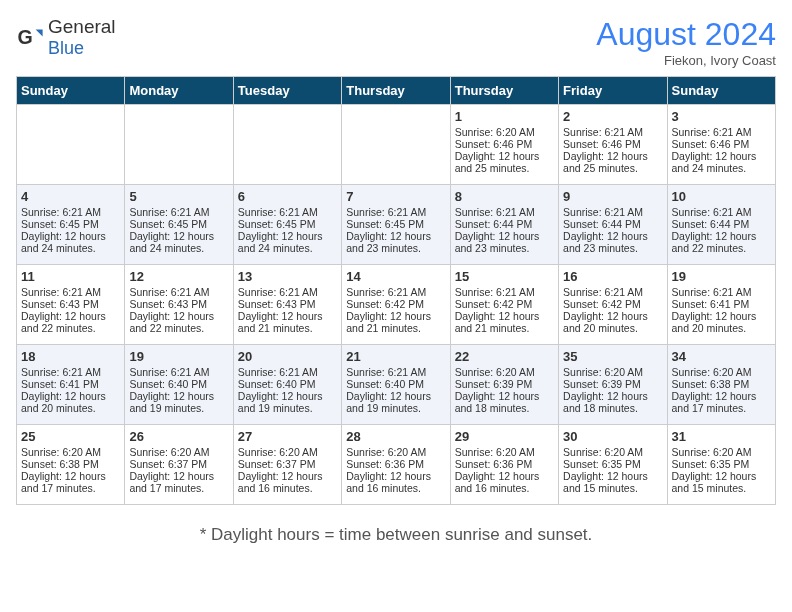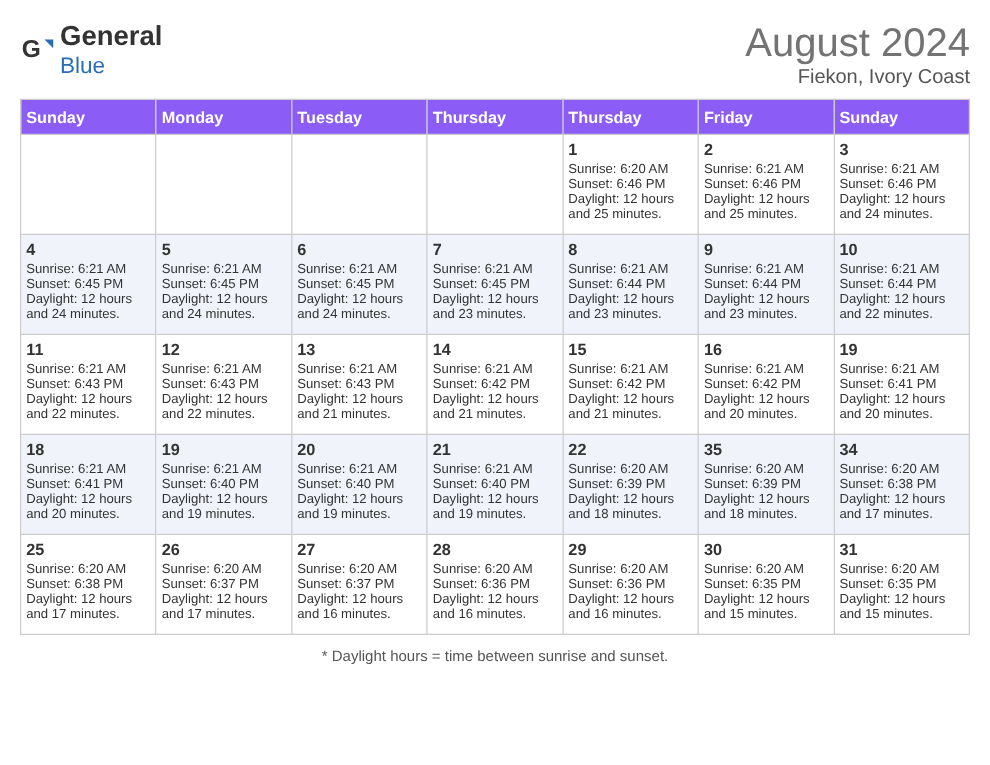--- a/index.html
+++ b/index.html
@@ -23,33 +23,33 @@
     }
     .logo-icon {
       width: 28px;
       height: 28px;
     }
     .title-block {
       text-align: right;
     }
     .month-year {
       font-size: 32px;
-      color: #737373;
+      color: #3b82f6;
       font-weight: normal;
     }
     .location {
-      font-size: 16px;
+      font-size: 13px;
       color: #555;
     }
     .calendar {
       width: 100%;
       border-collapse: collapse;
     }
     .calendar th {
-      background-color: #8b5cf6;
+      background-color: #0c4a6e;
       color: #fff;
       font-size: 13px;
       font-weight: bold;
       padding: 6px 4px;
       border: 1px solid #ccc;
       text-align: left;
     }
     .calendar td {
       border: 1px solid #ccc;
       vertical-align: top;
@@ -68,37 +68,37 @@
     .day-num {
       font-size: 13px;
       font-weight: bold;
       display: block;
       margin-bottom: 2px;
     }
     .empty {
       background-color: #fff !important;
     }
     .footer-note {
-      margin-top: 10px;
-      font-size: 12px;
+      margin-top: 20px;
+      font-size: 17px;
       color: #555;
       text-align: center;
     }
   </style>
 </head>
 <body>
 
 <div class="header">
   <div class="logo">
     <svg class="logo-icon" viewBox="0 0 40 40">
       <text x="2" y="28" font-size="28" font-weight="bold" fill="#333" font-family="Arial">G</text>
       <polygon points="28,8 38,8 38,18" fill="#2a6db5"></polygon>
     </svg>
     <div>
-      <span style="font-size:22px;font-weight:bold;color:#333;">General</span><br>
+      <span style="font-size:19px;font-weight:normal;color:#333;">General</span><br>
       <span style="font-size:18px;font-weight:normal;color:#2a6db5;">Blue</span>
     </div>
   </div>
   <div class="title-block">
     <div class="month-year">August 2024</div>
     <div class="location">Fiekon, Ivory Coast</div>
   </div>
 </div>
 
 <table class="calendar">

